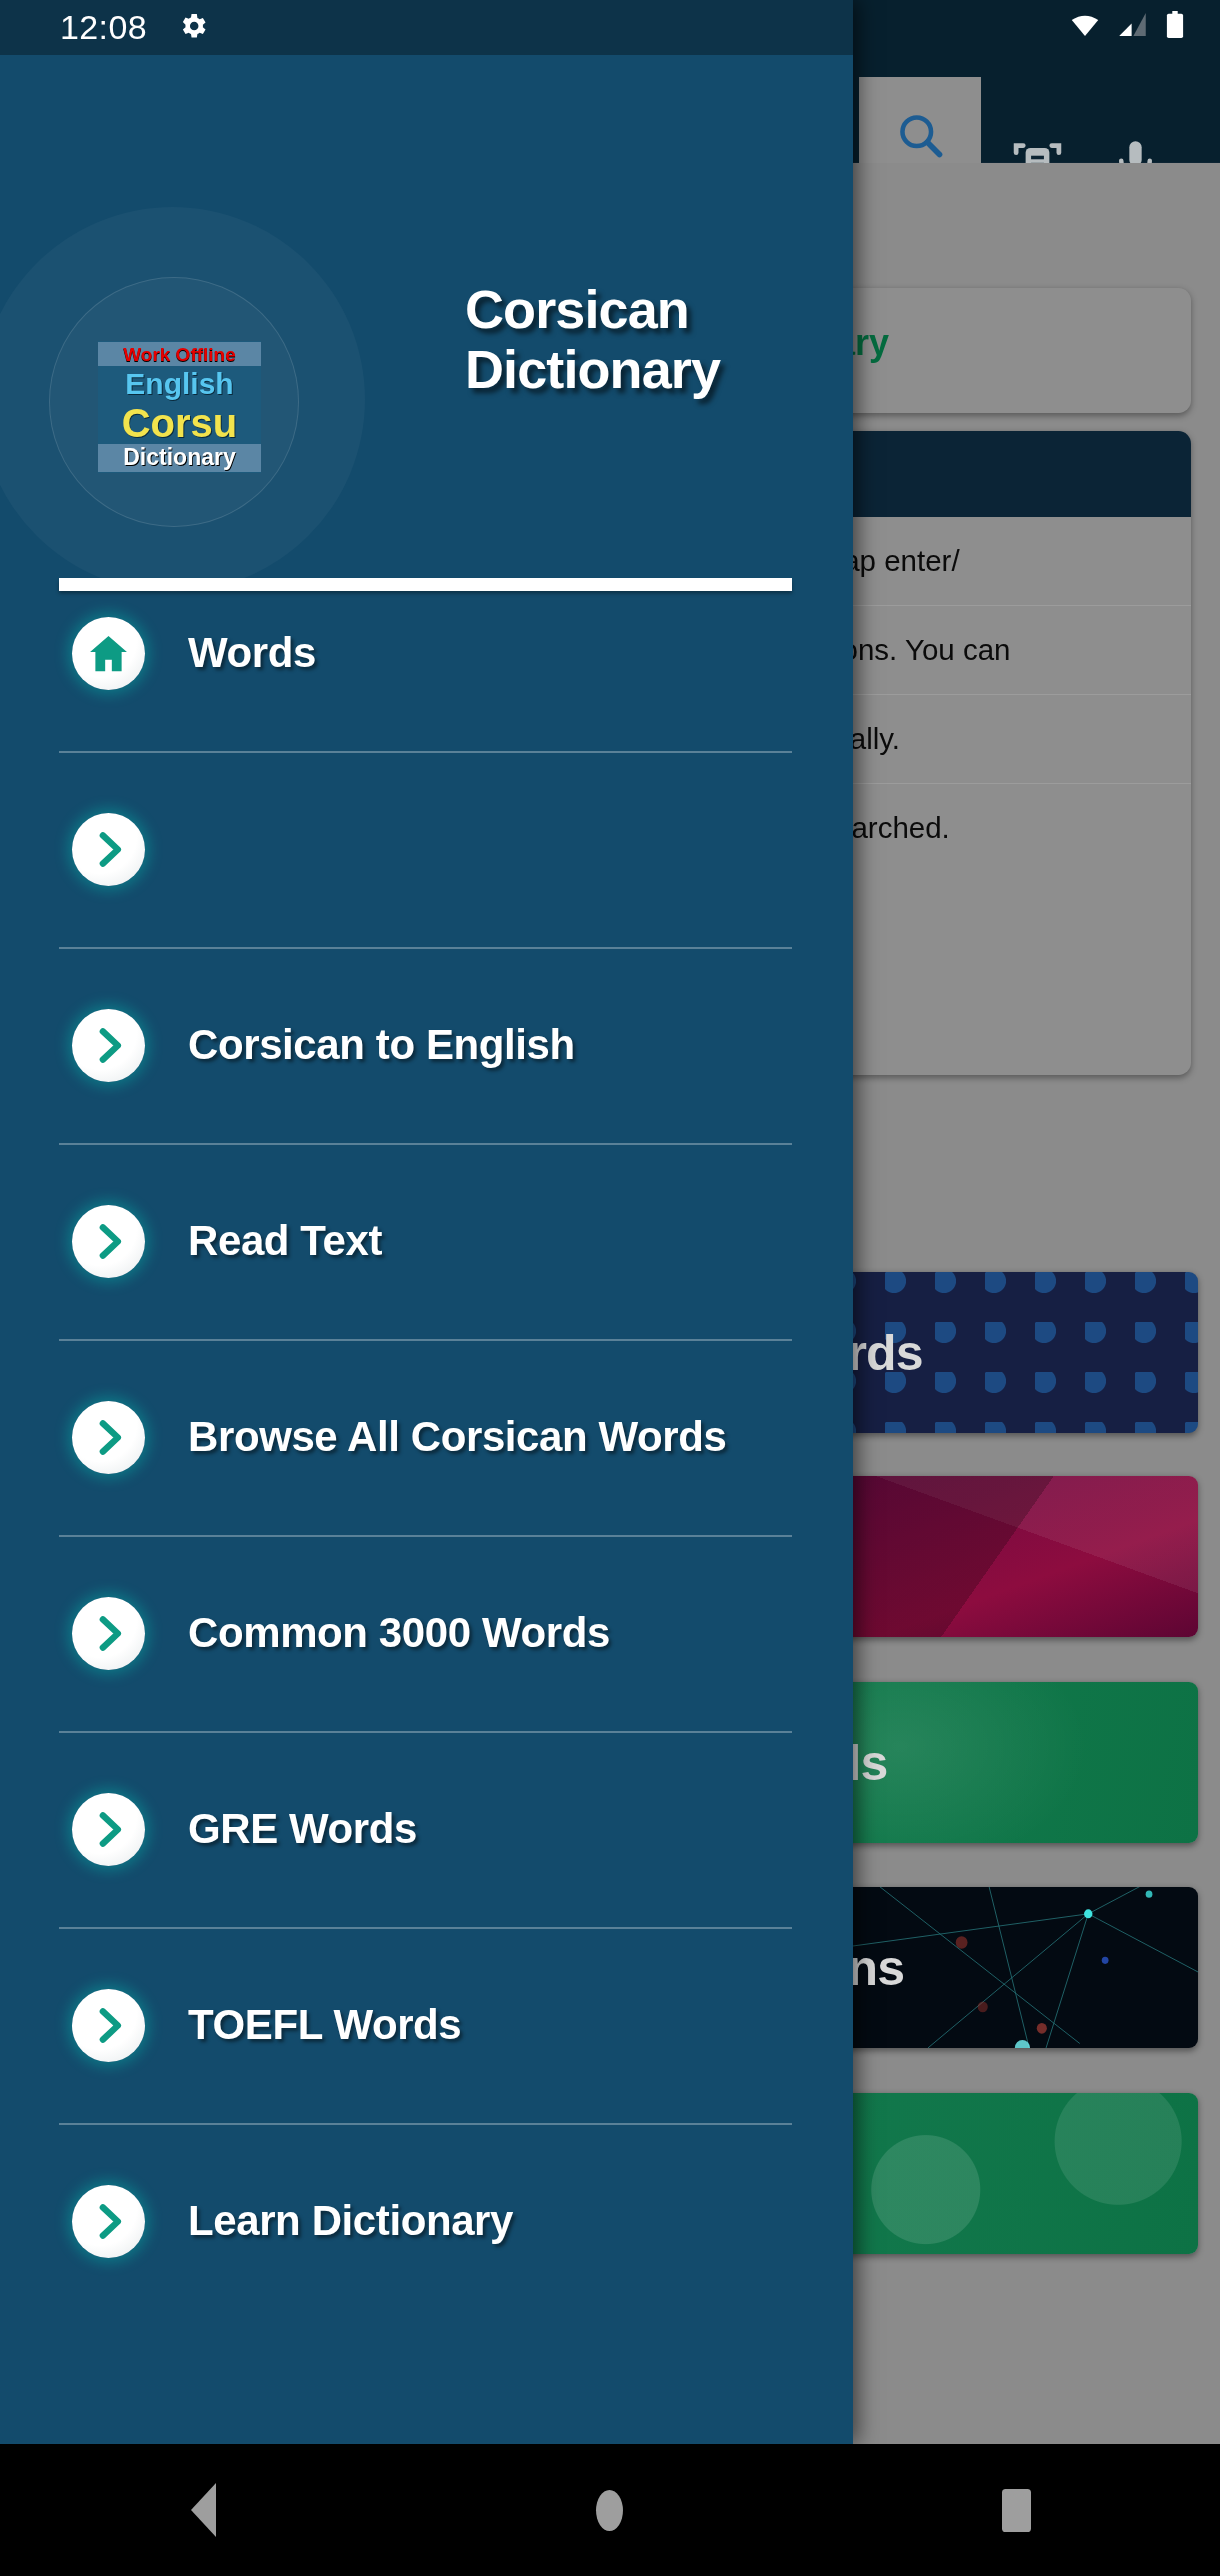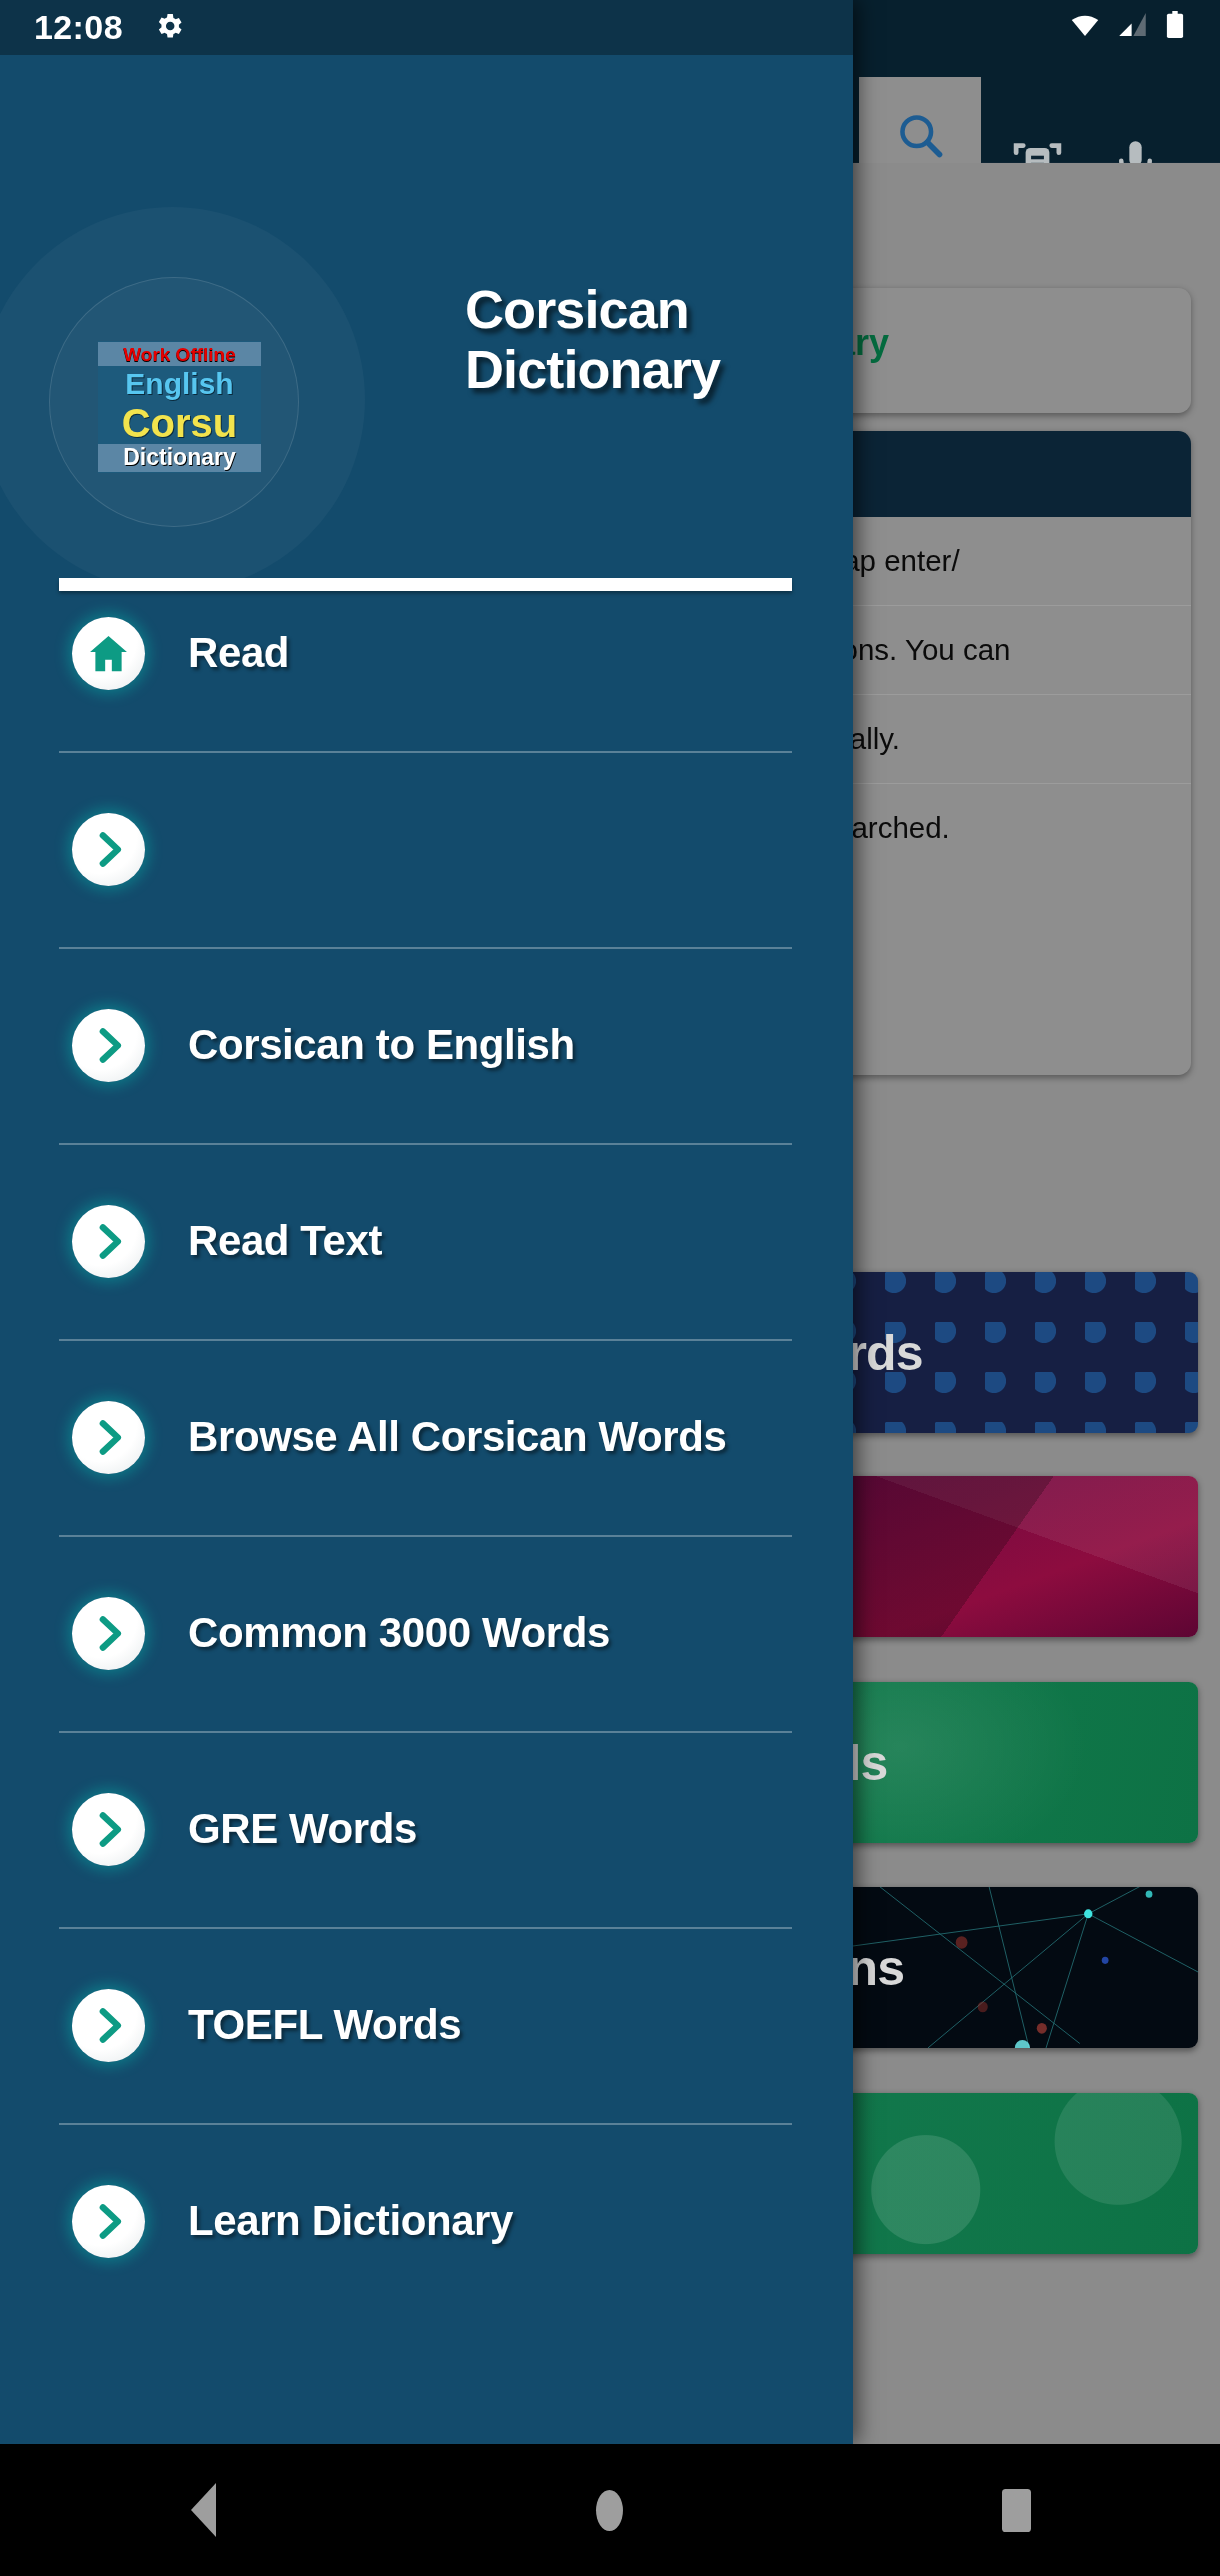--- a/index.html
+++ b/index.html
@@ -96,21 +96,21 @@
     position:absolute; left:0; top:0; width:853px; height:2444px;
     background:#134b6c;
     overflow:hidden;
     box-shadow:5.4px 0 19.7px rgba(0,0,0,.55);
   }
   .drawer-statusbar {
     position:relative; height:55px; width:100%;
     background:#0d3349;
     display:flex; align-items:center; padding-left:34px; gap:30px;
   }
-  .clock { color:#ffffff; font-size:34px; font-weight:700; letter-spacing:0.4px; }
+  .clock { color:#ffffff; font-size:34px; font-weight:400; letter-spacing:0.4px;margin-left:26px; }
 
   .drawer-header {
     position:relative; height:474px; width:100%;
     background:#134b6c;
   }
   .halo-outer {
     position:absolute; left:-19.7px; top:152px; width:385px; height:385px;
     border-radius:50%; background:rgba(255,255,255,.035);
   }
   .halo-inner {
@@ -329,21 +329,21 @@
     </div>
 
     <div class="menu">
 
       <div class="menu-item">
         <span class="mi-icon">
           <svg width="47" height="47" viewBox="0 0 24 24">
             <path fill="#0d9b84" d="M12 3 2.6 11.2h2.7V21h5V15.2h3.4V21h5v-9.8h2.7Z"></path>
           </svg>
         </span>
-        <span class="mi-label">Read</span>
+        <span class="mi-label">Words</span>
       </div>
 
       <div class="menu-item">
         <span class="mi-icon">
           <svg width="45" height="45" viewBox="0 0 24 24">
               <path d="M9 4.5 17 12l-8 7.5" fill="none" stroke="#0d9b84" stroke-width="3.4" stroke-linecap="round" stroke-linejoin="round"></path>
             </svg>
         </span>
       </div>
 

